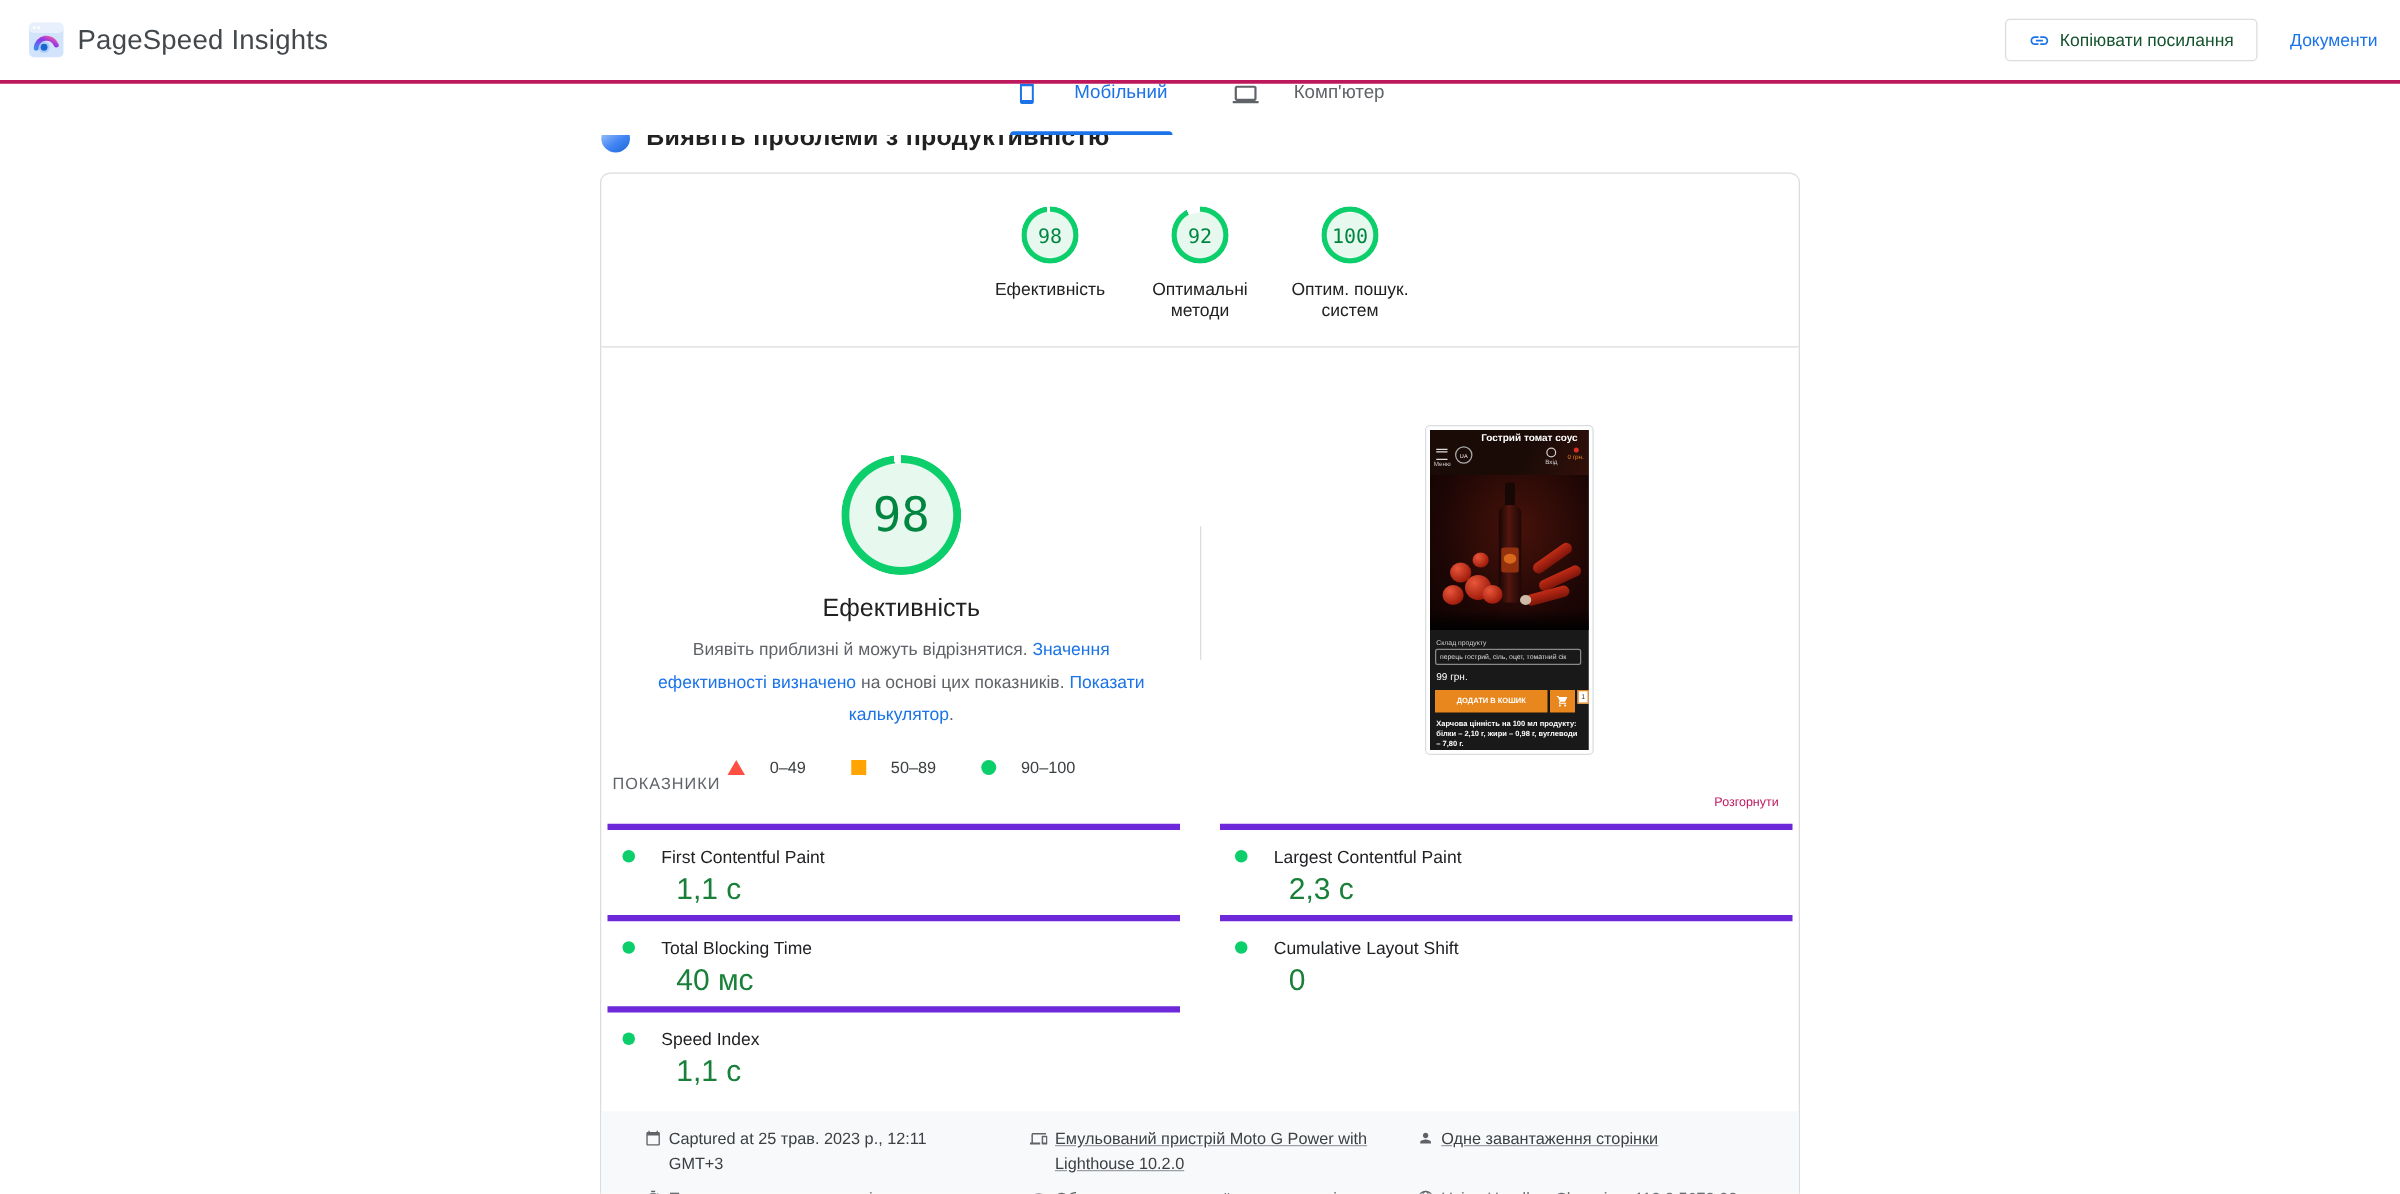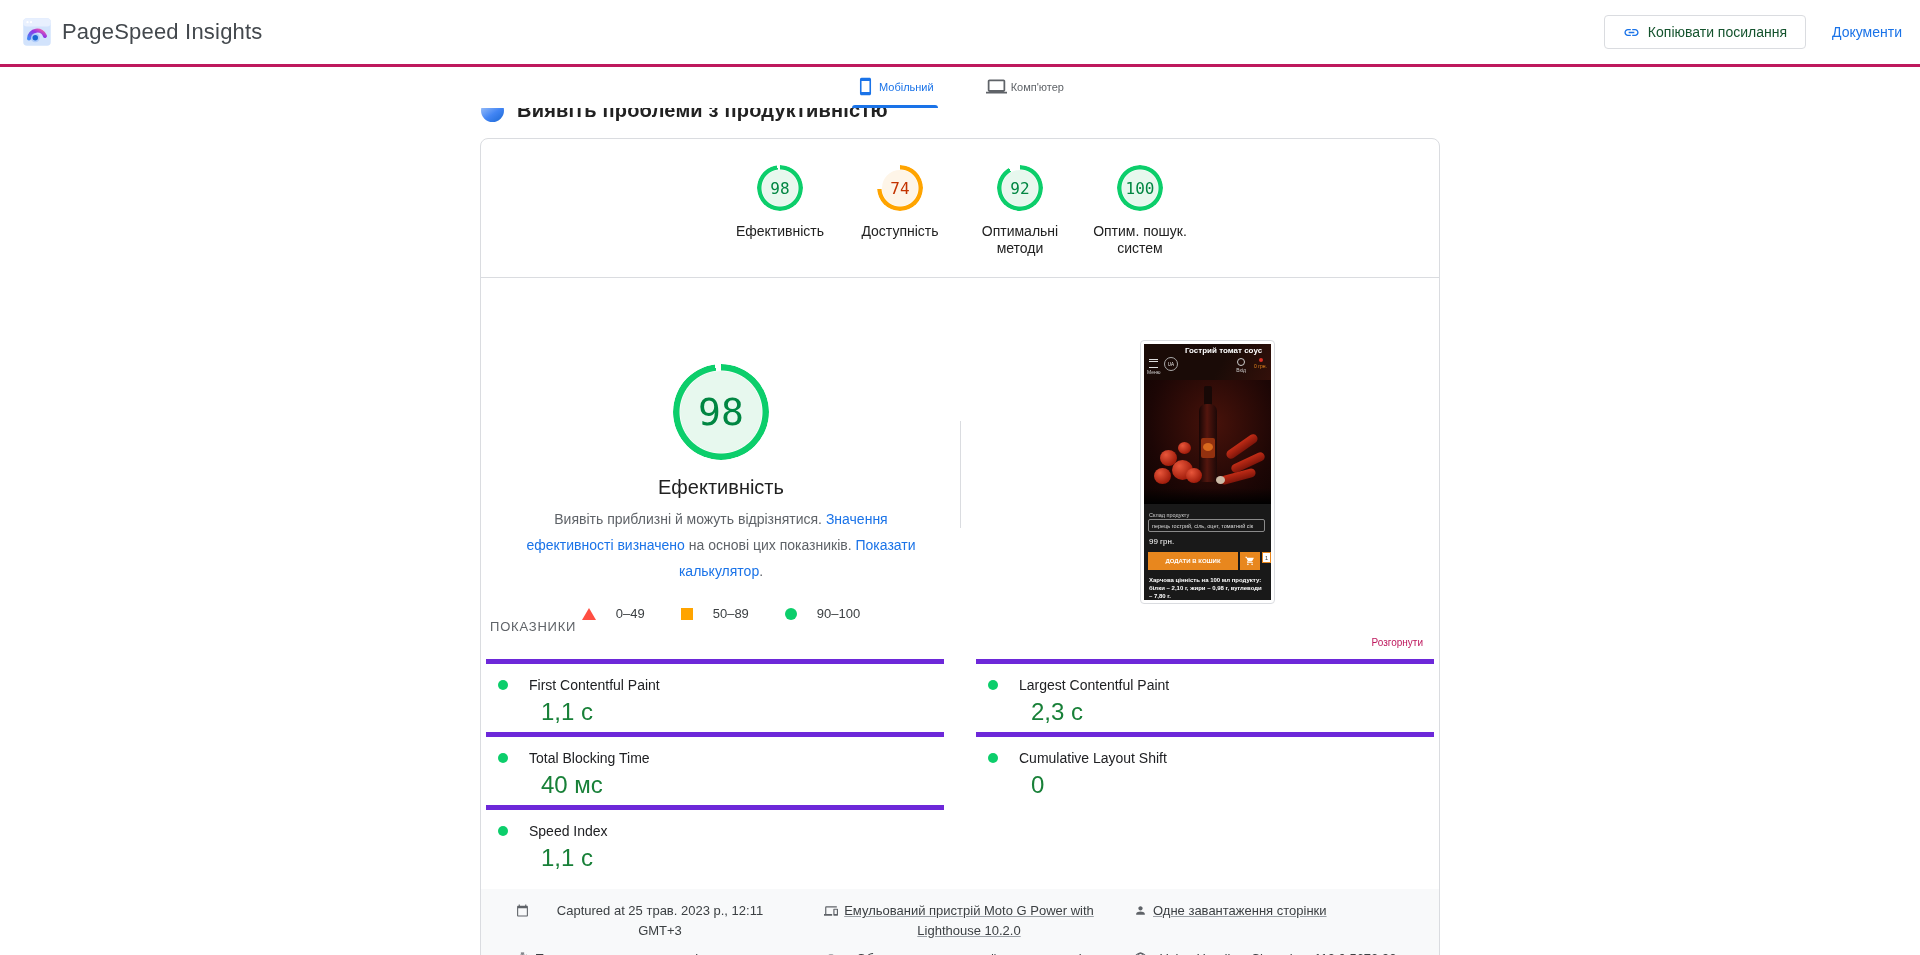--- a/index.html
+++ b/index.html
@@ -12,21 +12,21 @@
   .brand{display:flex;align-items:center;gap:10px;margin-left:22px;}
   .brand-title{font-size:22px;color:#43484d;letter-spacing:.2px;}
   .masthead-right{margin-left:auto;display:flex;align-items:center;gap:26px;margin-right:18px;}
   .copy-btn{display:flex;align-items:center;gap:8px;border:1px solid #dadce0;border-radius:4px;
             height:34px;padding:0 18px;background:#fff;color:#14532d;font-size:14px;font-weight:500;cursor:pointer;}
   .docs-link{color:#1a73e8;font-size:14px;font-weight:500;text-decoration:none;cursor:pointer;}
 
   
   .tabbar{position:absolute;top:65px;left:0;width:100%;height:43px;background:#fff;z-index:20;}
   .tabs{position:absolute;left:0;top:0;width:100%;height:100%;display:flex;justify-content:center;gap:44px;}
-  .tab{position:relative;display:flex;align-items:center;gap:4px;font-size:11px;color:#5f6368;
+  .tab{position:relative;display:flex;align-items:flex-start;gap:28px;font-size:15px;color:#5f6368;
        padding:0 4px;cursor:pointer;}
   .tab.active{color:#1a73e8;}
   .tab.active .underline{position:absolute;left:0;right:0;bottom:0;height:3.5px;background:#1a73e8;border-radius:3px 3px 0 0;}
 
   
   .clipped-heading{position:absolute;top:99px;left:481px;z-index:10;display:flex;align-items:center;gap:13px;text-align:center;}
   .favicon{width:23px;height:23px;border-radius:50%;background:linear-gradient(145deg,#aecbfa 10%,#4285f4 60%,#1967d2);}
   .clipped-heading h1{margin:0;font-size:20px;font-weight:700;color:#212121;letter-spacing:.2px;}
 
   
@@ -118,21 +118,21 @@
   .metric-cell.empty{border-top:none;}
   .metric-name{display:flex;align-items:center;gap:21px;font-size:14px;color:#202124;}
   .metric-dot{width:10px;height:10px;border-radius:50%;background:#0cce6b;flex:none;}
   .metric-value{margin:5px 0 0 43px;font-size:24px;color:#188038;}
 
   
   .card-footer{margin-top:11px;background:#f8f9fa;height:90px;box-sizing:border-box;
       padding:12px 10px 0 35px;display:grid;grid-template-columns:308px 310px 1fr;row-gap:8px;}
   .foot-item{display:flex;gap:6px;font-size:13px;line-height:20px;color:#3c4043;align-items:flex-start;}
   .foot-item svg{flex:none;margin-top:3px;}
-  .foot-item .txt{max-width:250px;text-align:center;}
+  .foot-item .txt{max-width:250px;}
   .foot-item .u{text-decoration:underline;text-decoration-color:#9aa0a6;cursor:pointer;}
 
   svg{display:block;}
 </style>
 </head>
 <body>
 
 <div class="masthead">
   <div class="brand">
     <span>
@@ -197,27 +197,20 @@
 
 <div class="card">
 
   <div class="score-summary">
     <div class="score-item">
       <div class="ring small good" style="--deg: 352.8deg;">
         <div class="fill"></div>
           <div class="inner">98</div>
       </div>
       <div class="label">Ефективність</div>
-    </div>
-    <div class="score-item">
-      <div class="ring small avg" style="--deg: 266.40000000000003deg;">
-        <div class="fill"></div>
-          <div class="inner">74</div>
-      </div>
-      <div class="label">Доступність</div>
     </div>
     <div class="score-item">
       <div class="ring small good" style="--deg: 331.2deg;">
         <div class="fill"></div>
           <div class="inner">92</div>
       </div>
       <div class="label">Оптимальні методи</div>
     </div>
     <div class="score-item">
       <div class="ring small good" style="--deg: 360deg;">

